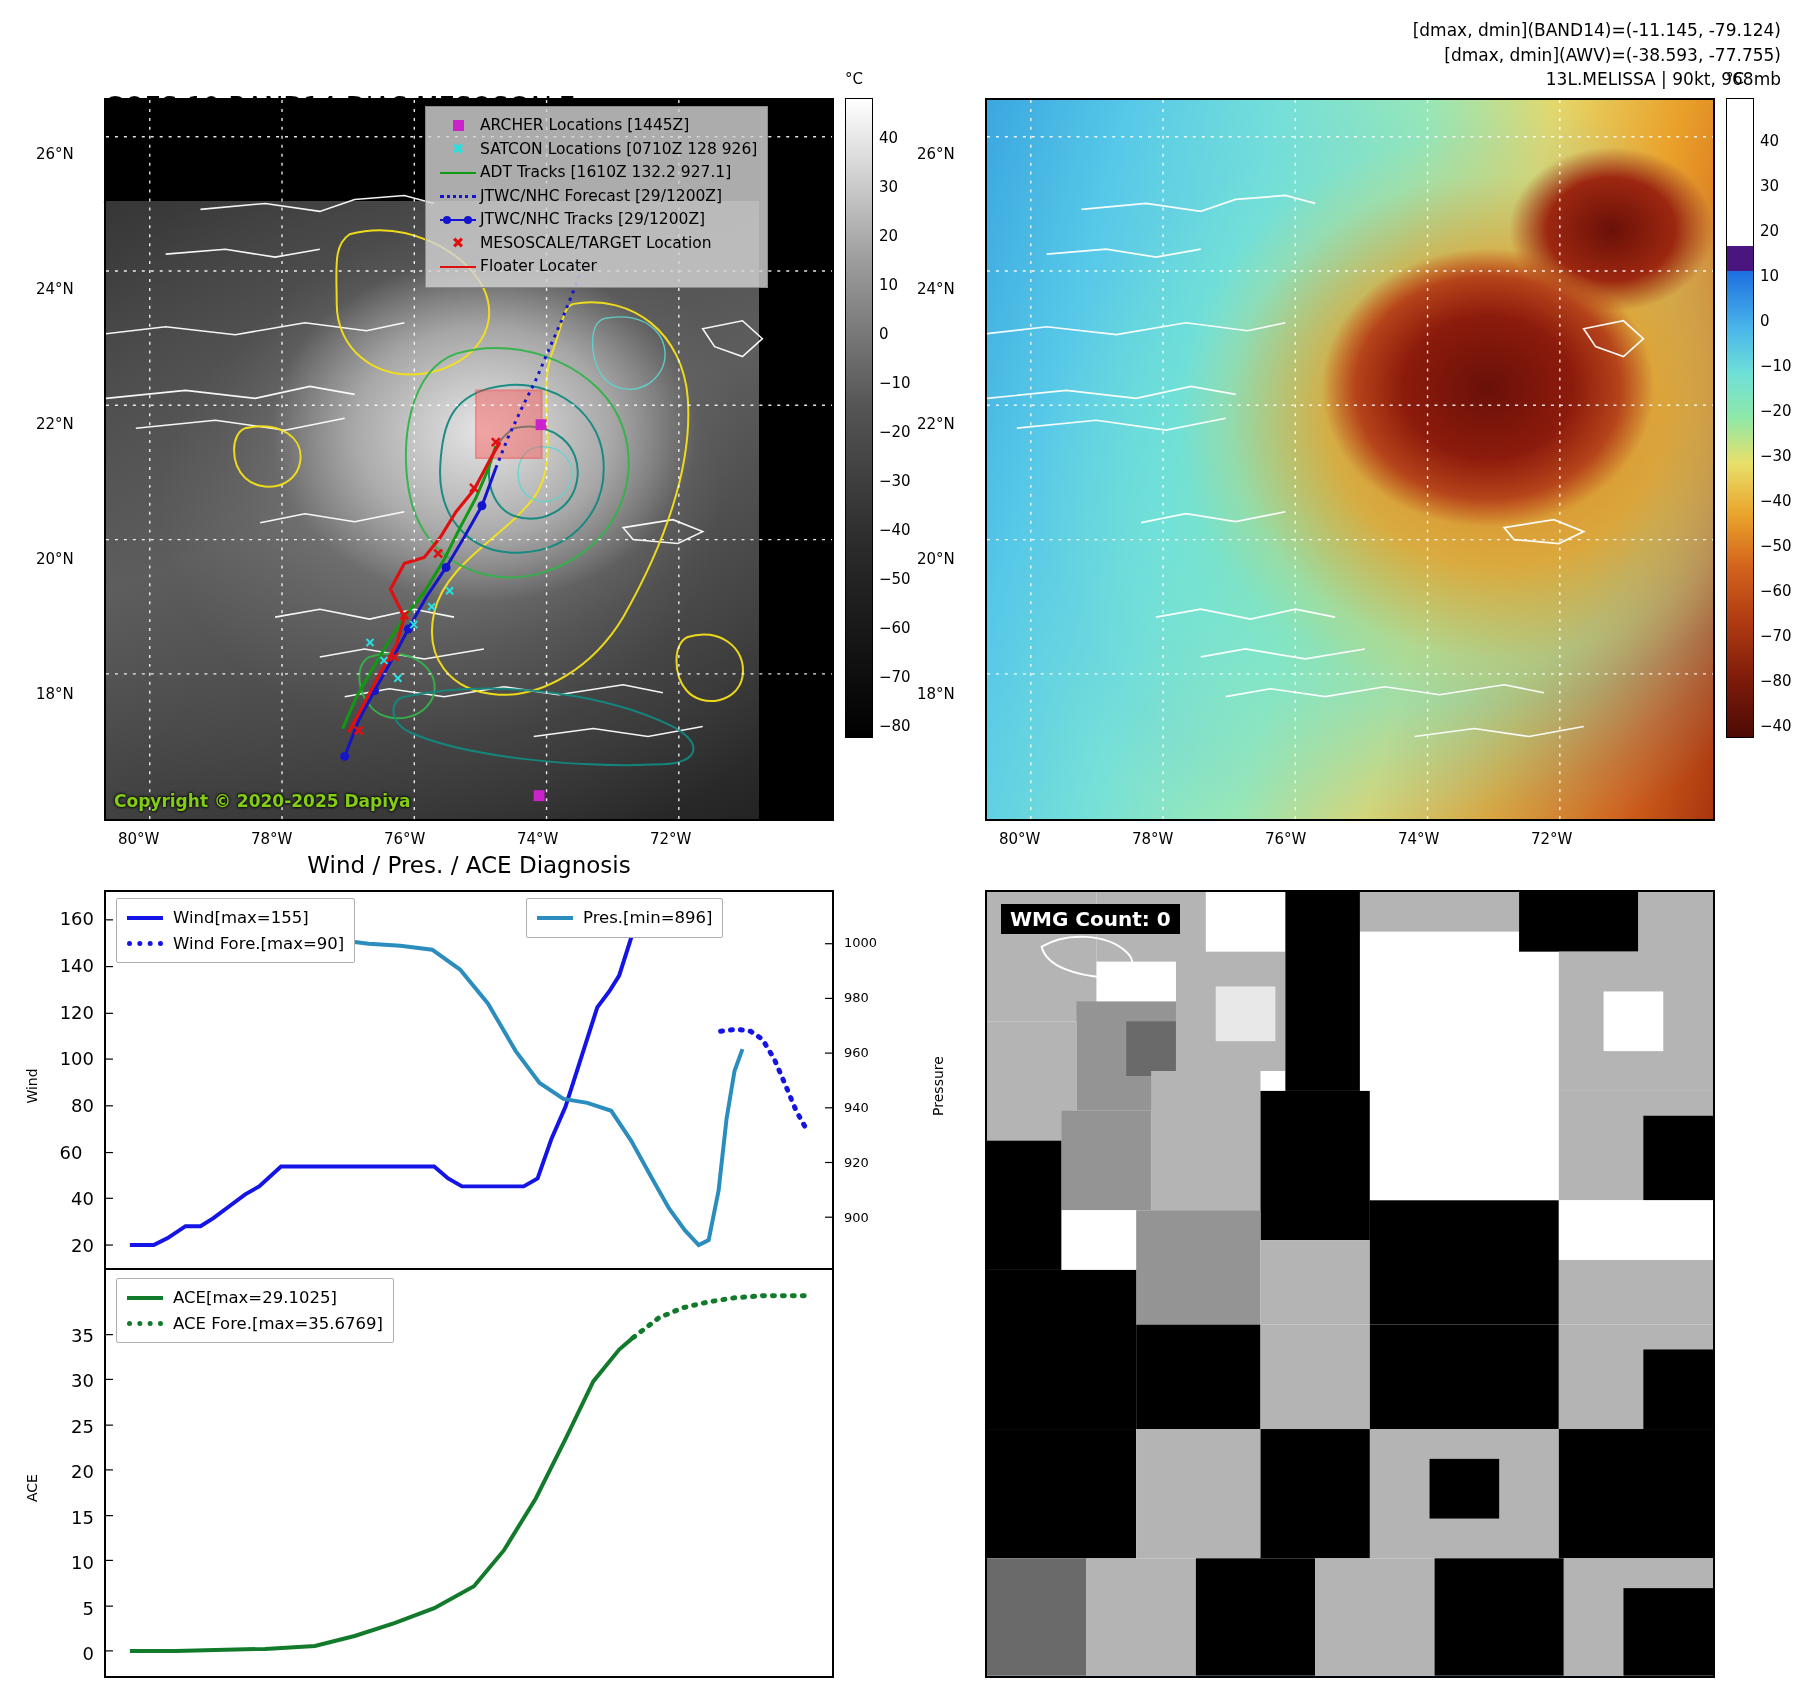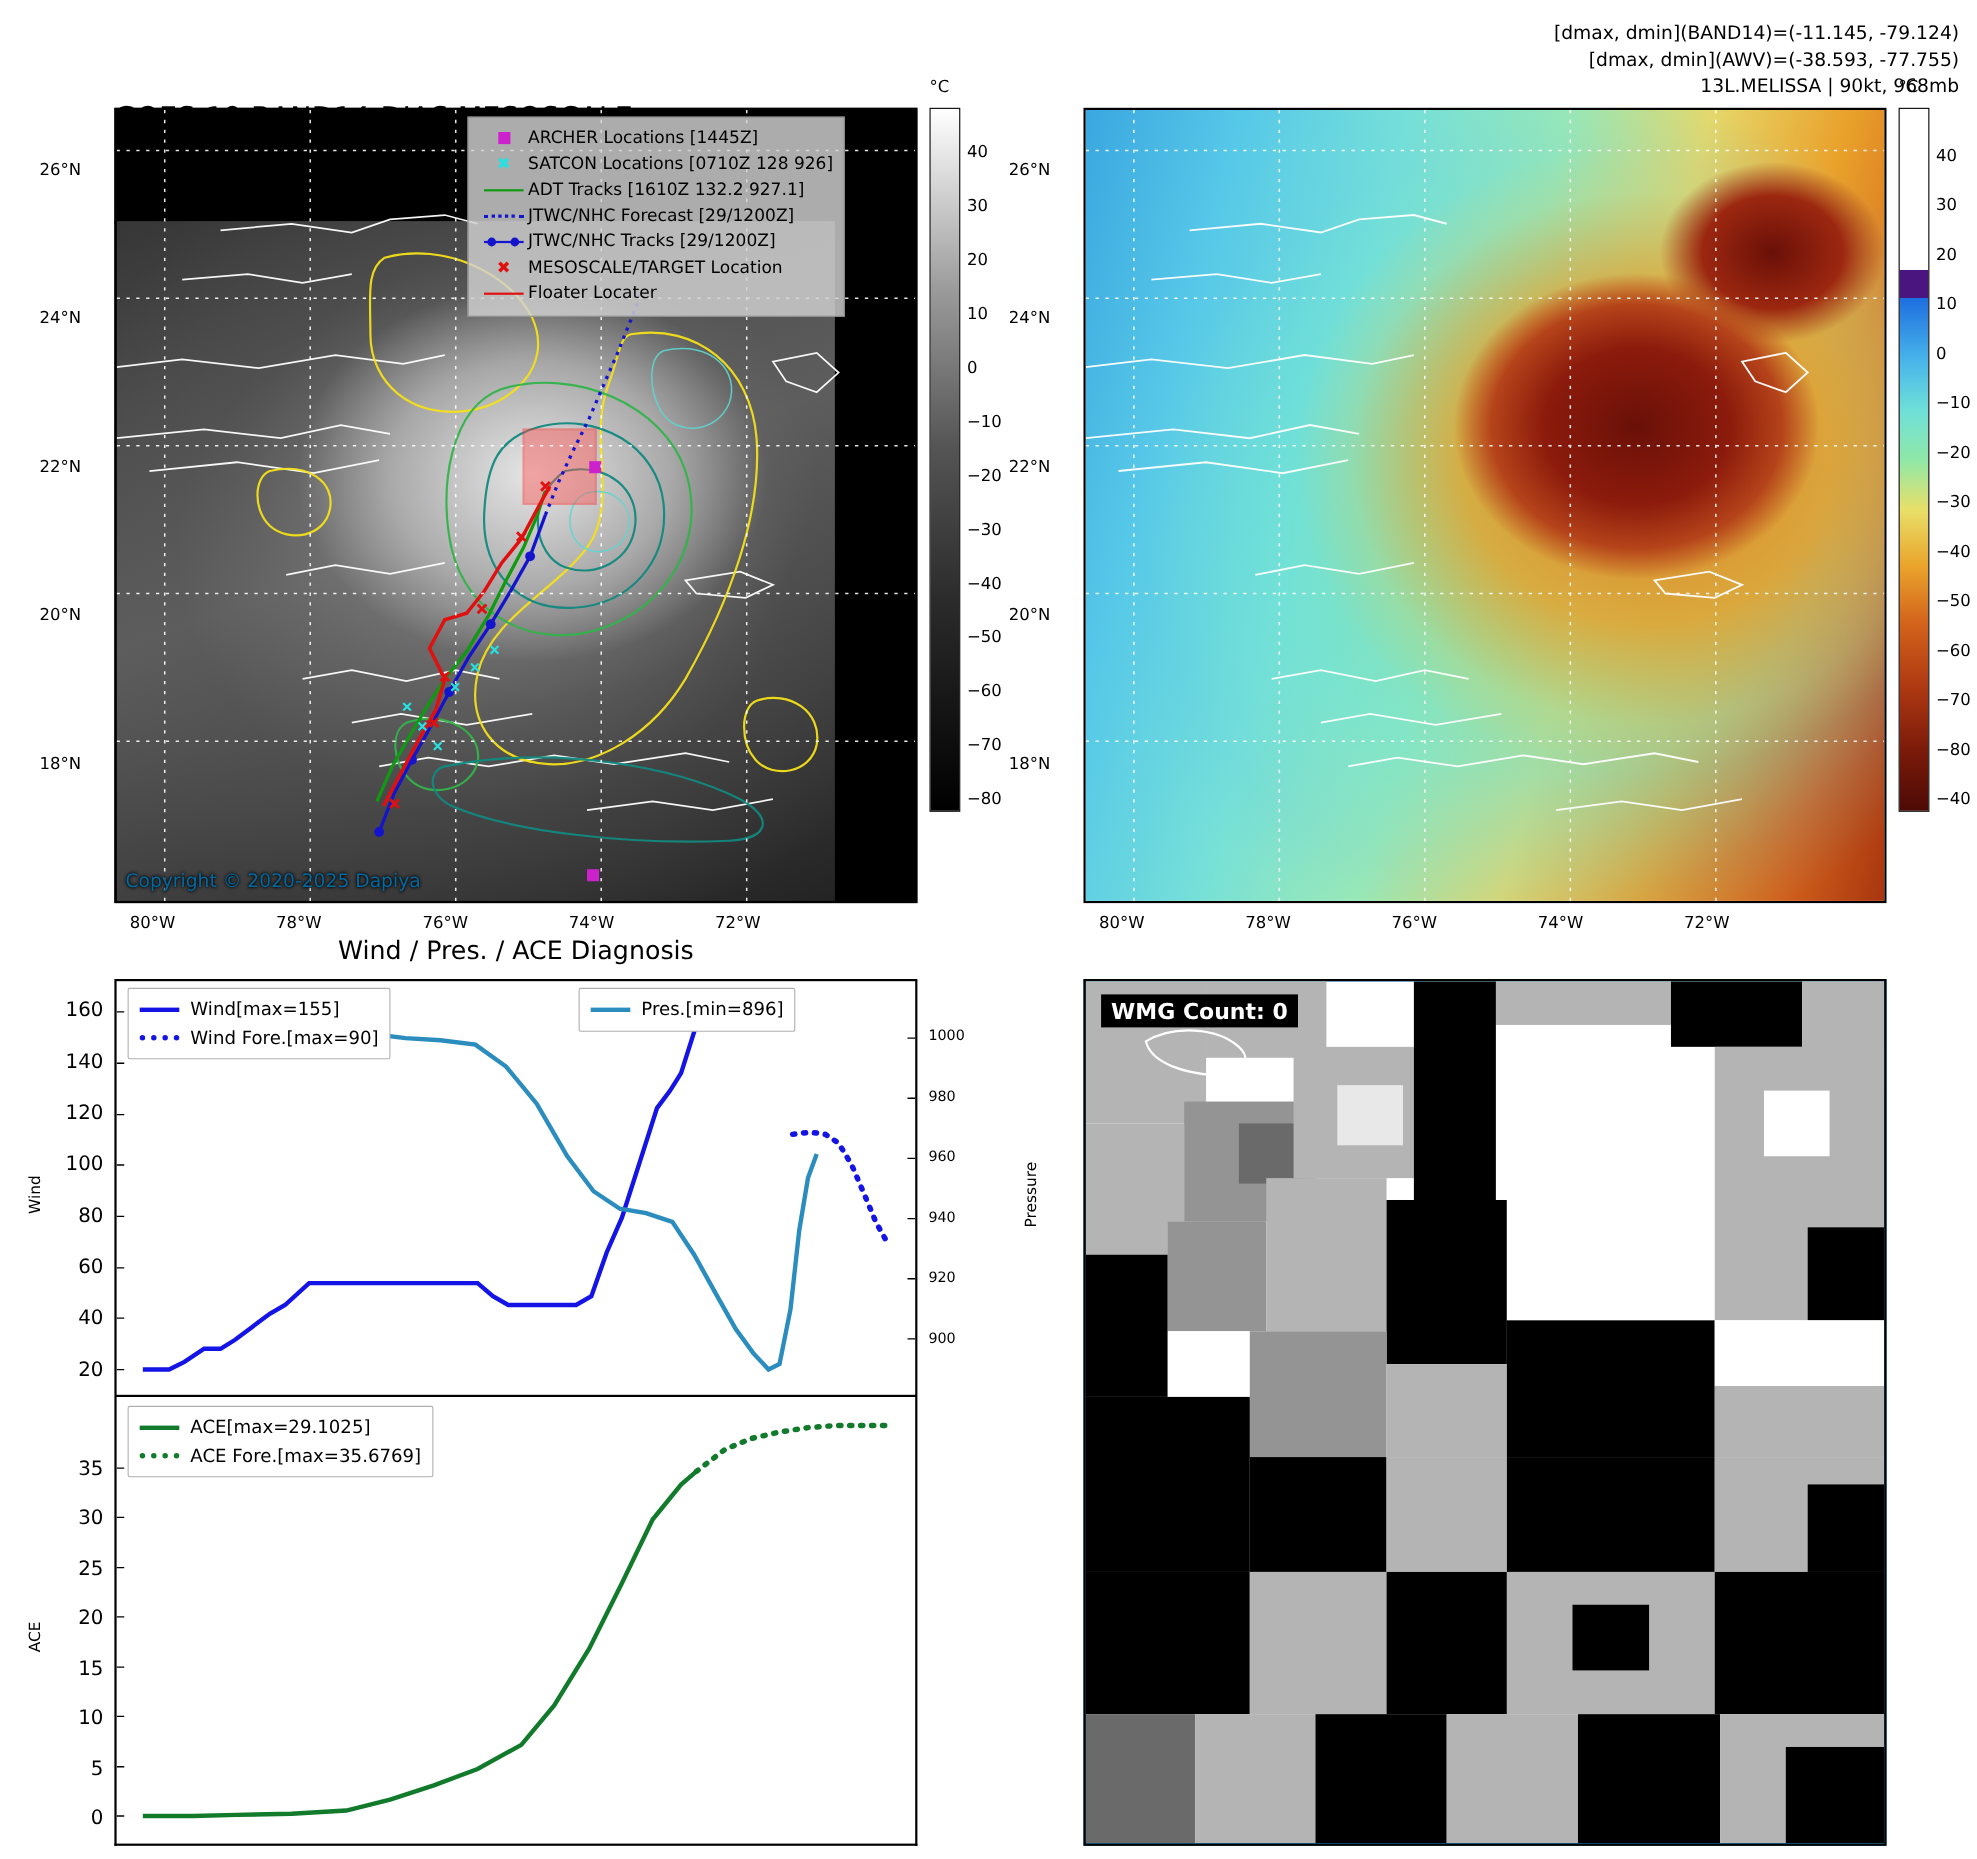--- a/index.html
+++ b/index.html
@@ -105,21 +105,21 @@
   .xmark { font-weight: 700; font-size: 15px; line-height: 1; }
   .lineseg { width: 36px; height: 0; border-top-width: 2.5px; border-top-style: solid; display:inline-block; }
   .lineseg.dot { border-top-style: dotted; border-top-width: 3px; }
   .dotline { width: 36px; height: 10px; position: relative; }
   .dotline .ln { position:absolute; left:0; top:4px; width:36px; height:2.5px; background:#1414cc; }
   .dotline .d1, .dotline .d2 { position:absolute; top:1px; width:8px; height:8px; border-radius:50%; background:#1414cc; }
   .dotline .d1 { left: 3px; } .dotline .d2 { left: 24px; }
 
   #copyright {
     position: absolute; left: 8px; bottom: 8px;
-    color: #0369a1; font-weight: 400; font-size: 17px;
+    color: #84cc16; font-weight: 700; font-size: 17px;
     text-shadow: 0 0 3px #000, 0 0 3px #000;
   }
 
   
   .ovl { position: absolute; inset: 0; }
 
   
   #diag-title {
     left: 104px; top: 852px; width: 730px;
     text-align: center; font-size: 23px;
@@ -470,21 +470,21 @@
       <span class="lsym">
           <span class="lineseg" style="border-top-color:#2b8cbe; border-top-width:4px;"></span>
         </span>
       <span>Pres.[min=896]</span>
     </div>
   </div>
 </div>
 
 <div class="abs yaxlab-left" style="left:48px; width:46px; top:1245px;">20</div>
 <div class="abs yaxlab-left" style="left:48px; width:46px; top:1198px;">40</div>
-<div class="abs yaxlab-left" style="left:48px; width:46px; top:1152px;">60</div>
+<div class="abs yaxlab-left" style="left:48px; width:46px; top:1152px;text-align:center;">60</div>
 <div class="abs yaxlab-left" style="left:48px; width:46px; top:1105px;">80</div>
 <div class="abs yaxlab-left" style="left:48px; width:46px; top:1058px;">100</div>
 <div class="abs yaxlab-left" style="left:48px; width:46px; top:1012px;">120</div>
 <div class="abs yaxlab-left" style="left:48px; width:46px; top:965px;">140</div>
 <div class="abs yaxlab-left" style="left:48px; width:46px; top:918px;">160</div>
 
 <div class="abs yaxlab-right" style="left:844px; top:1217px;">900</div>
 <div class="abs yaxlab-right" style="left:844px; top:1162px;">920</div>
 <div class="abs yaxlab-right" style="left:844px; top:1107px;">940</div>
 <div class="abs yaxlab-right" style="left:844px; top:1052px;">960</div>

